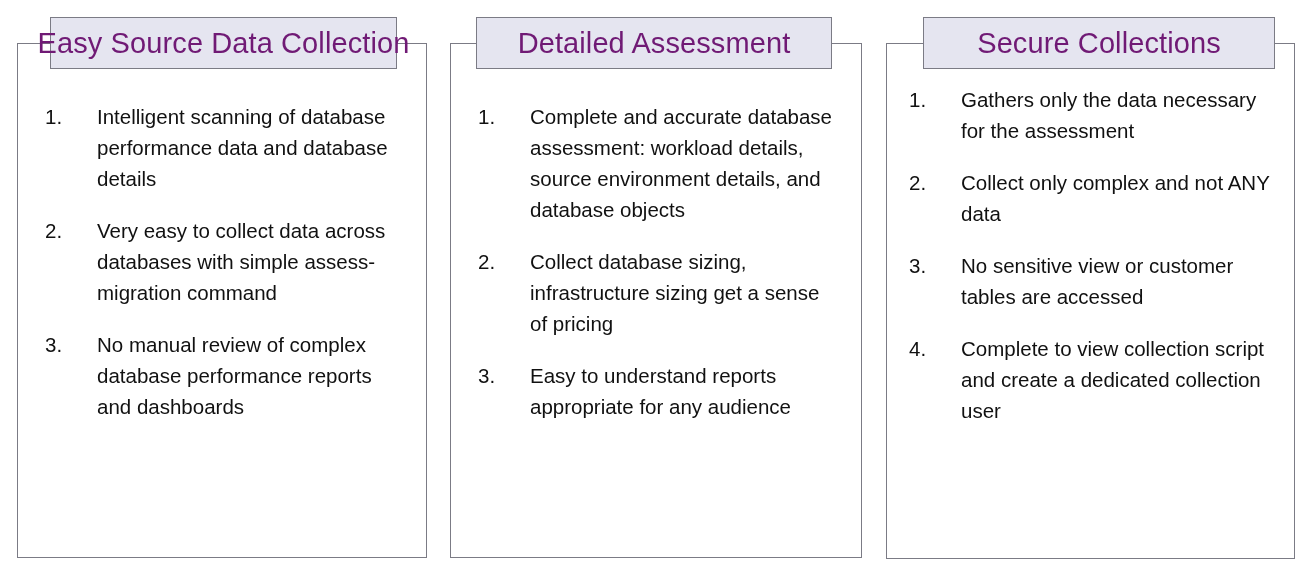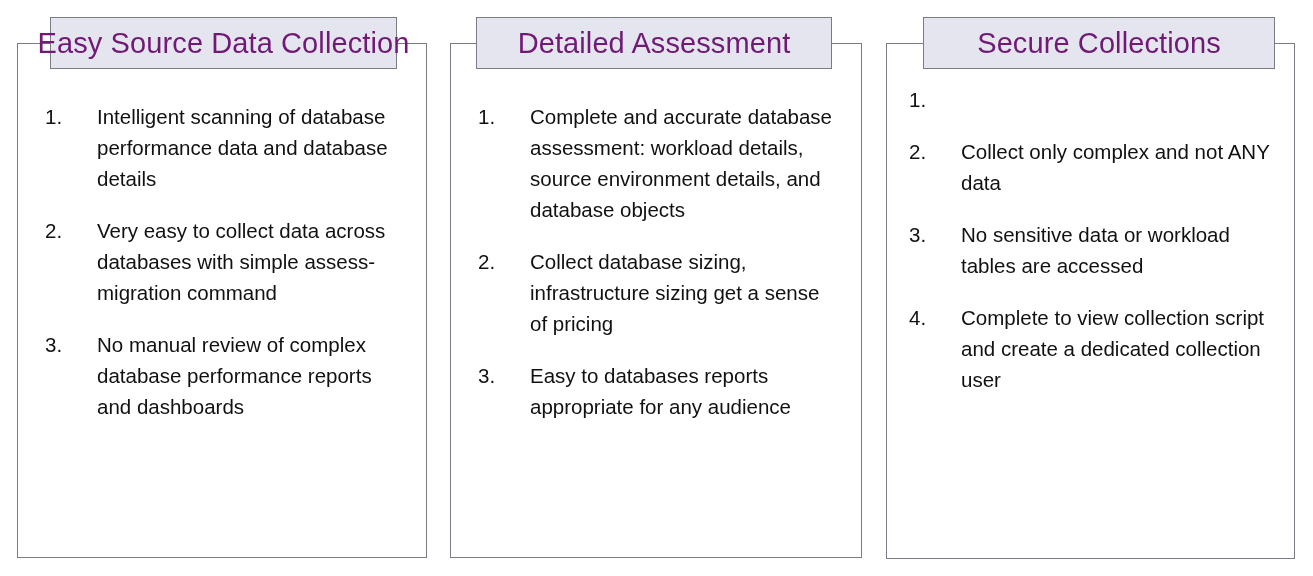--- a/index.html
+++ b/index.html
@@ -142,41 +142,42 @@
       <li class="list-item">
         <span class="item-number">1.</span>
         <span class="item-text">Complete and accurate database assessment: workload details, source environment details, and database objects</span>
       </li>
       <li class="list-item">
         <span class="item-number">2.</span>
         <span class="item-text">Collect database sizing, infrastructure sizing get a sense of pricing</span>
       </li>
       <li class="list-item">
         <span class="item-number">3.</span>
-        <span class="item-text">Easy to databases reports appropriate for any audience</span>
+        <span class="item-text">Easy to understand reports appropriate for any audience</span>
       </li>
     </ul>
   </div>
 
   <div class="panel" id="panel-3">
     <div class="panel-box"></div>
     <div class="panel-header">
       <span class="panel-header-label">Secure Collections</span>
     </div>
     <ul class="panel-list">
       <li class="list-item">
         <span class="item-number">1.</span>
+        <span class="item-text">Gathers only the data necessary for the assessment</span>
       </li>
       <li class="list-item">
         <span class="item-number">2.</span>
         <span class="item-text">Collect only complex and not ANY data</span>
       </li>
       <li class="list-item">
         <span class="item-number">3.</span>
-        <span class="item-text">No sensitive data or workload tables are accessed</span>
+        <span class="item-text">No sensitive view or customer tables are accessed</span>
       </li>
       <li class="list-item">
         <span class="item-number">4.</span>
         <span class="item-text">Complete to view collection script and create a dedicated collection user</span>
       </li>
     </ul>
   </div>
 
 </div>
 

